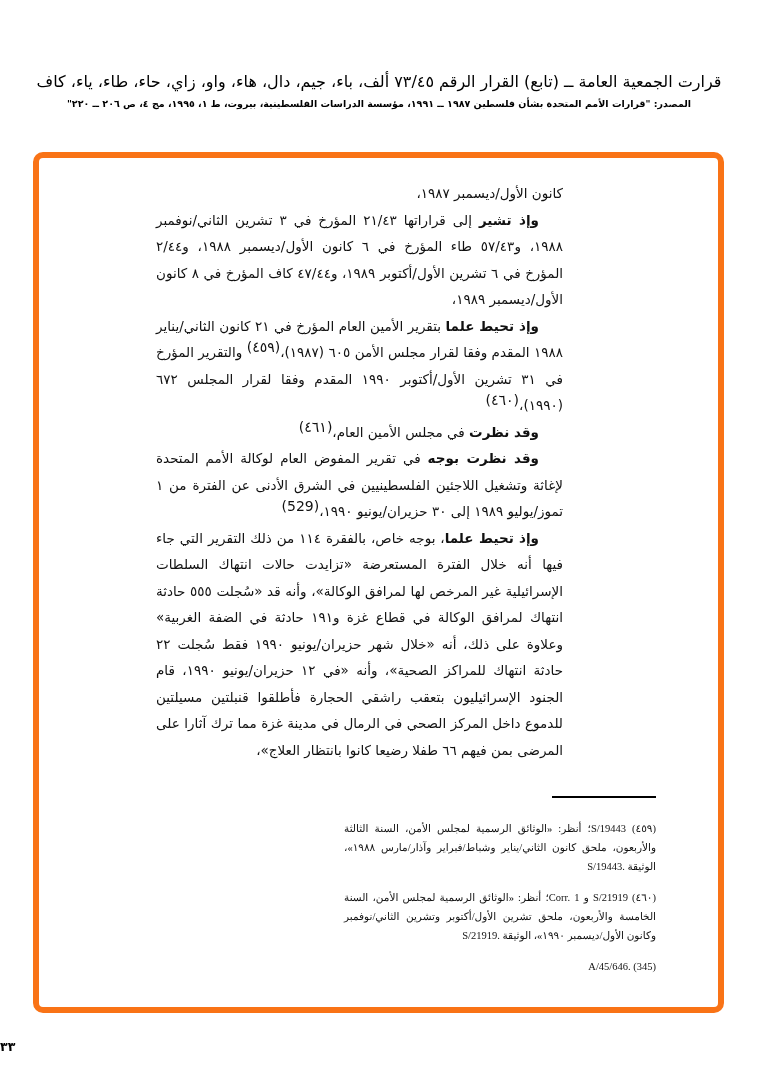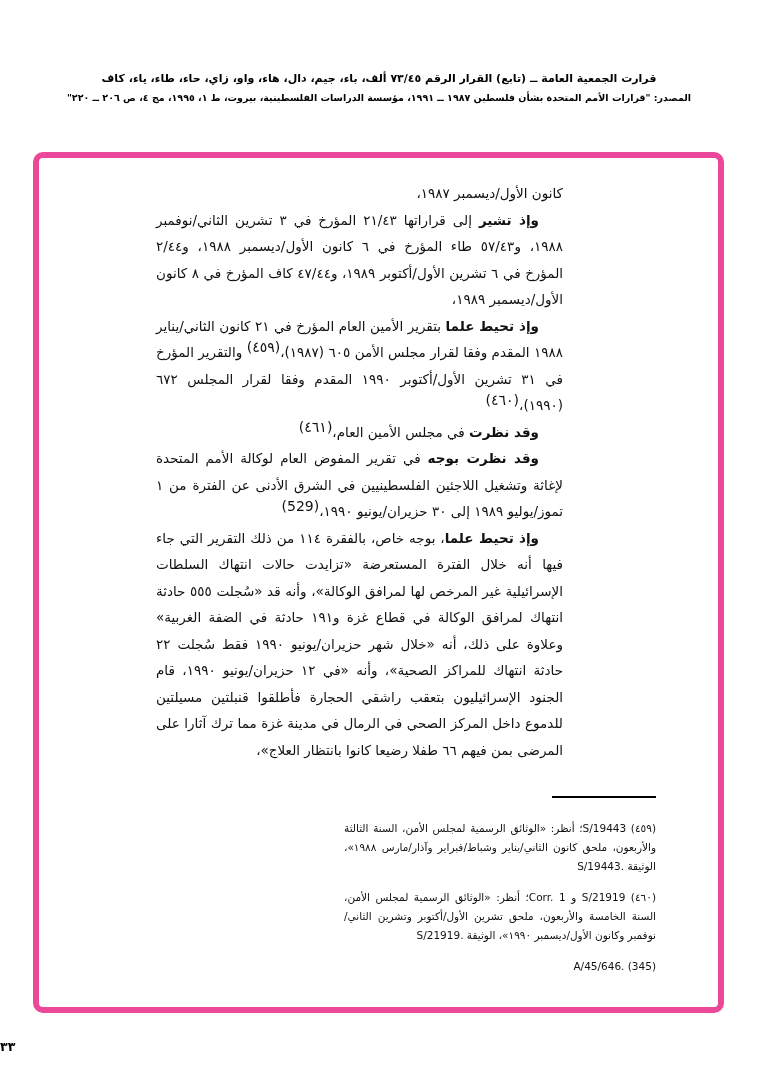--- a/index.html
+++ b/index.html
@@ -1,37 +1,37 @@
 <!DOCTYPE html>
 <html lang="ar"><head>
 <meta charset="utf-8">
 <style>
   html,body{margin:0;padding:0;background:#ffffff;}
   body{width:758px;height:1078px;font-family:"DejaVu Sans",sans-serif;}
   .page{position:relative;width:758px;height:1078px;direction:rtl;background:#fff;overflow:hidden;}
 
   .header{position:absolute;top:72px;left:0;right:0;text-align:center;color:#000;}
-  .header-title{font-size:11px;font-weight:bold;white-space:nowrap;letter-spacing:0;}
+  .header-title{font-size:16px;font-weight:normal;white-space:nowrap;letter-spacing:0;}
   .header-source{font-size:9.5px;font-weight:bold;margin-top:7px;white-space:nowrap;}
 
   .frame{position:absolute;left:33px;top:152px;width:691px;height:861px;box-sizing:border-box;
-         border:6px solid #ec4899;border-radius:10px;background:#fff;}
+         border:6px solid #f97316;border-radius:10px;background:#fff;}
 
   .main-text{position:absolute;top:22px;right:155px;width:407px;
              font-size:13.5px;line-height:26.5px;text-align:justify;color:#111;}
   .para{margin:0;text-indent:24px;}
   .para.no-indent{text-indent:0;}
   .lead{font-weight:bold;}
   .fnref{font-size:14px;vertical-align:5px;line-height:0;}
 
   .fn-rule{position:absolute;right:62px;bottom:209px;width:104px;height:0;
            border-top:2px solid #000;}
   .footnotes{position:absolute;right:62px;bottom:30px;width:312px;
              font-size:10.5px;line-height:19px;text-align:justify;color:#111;}
-  .footnote{margin:12px 0 1px 0;}
+  .footnote{margin:12px 0 1px 0;font-family:Liberation Serif, serif;}
 
   .page-number{position:absolute;bottom:24px;left:0;right:0;text-align:left;
                font-size:12.5px;font-weight:bold;color:#000;}
 </style>
 </head>
 <body>
 
 <div class="page">
 
   <div class="header">

